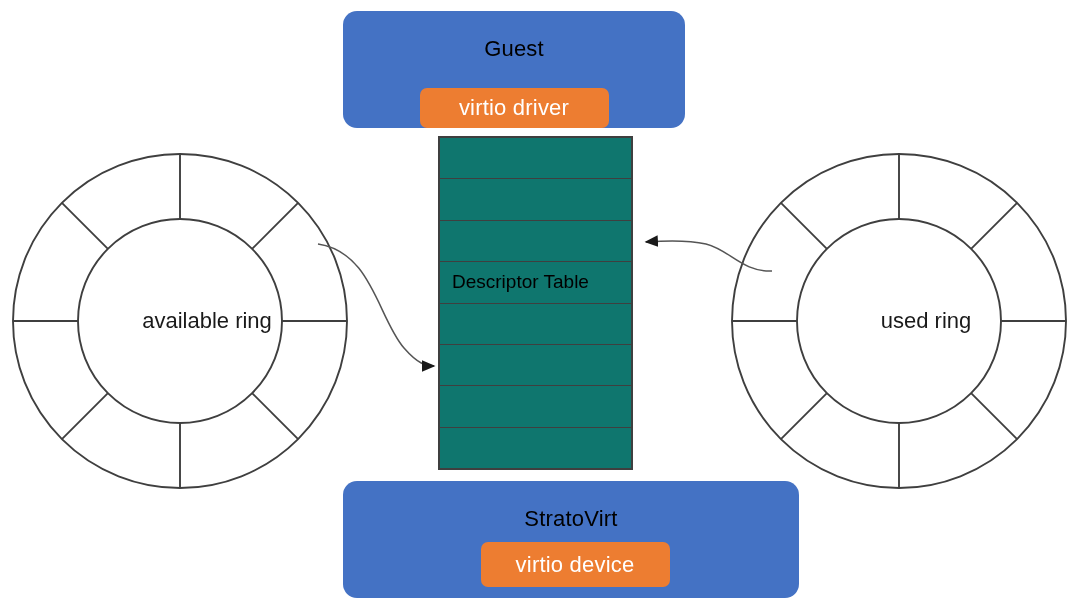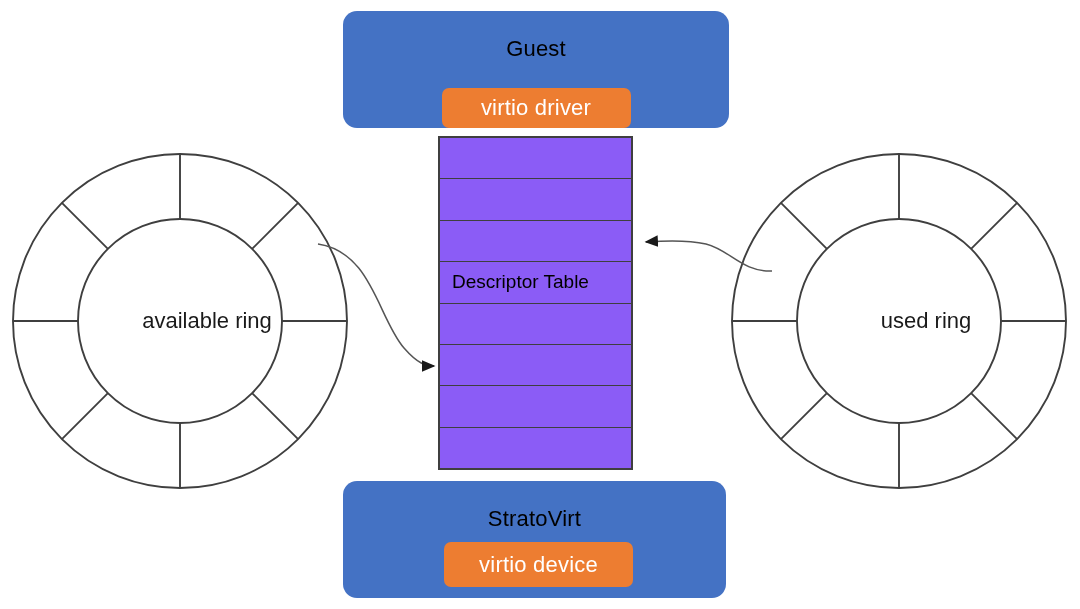--- a/index.html
+++ b/index.html
@@ -29,35 +29,35 @@
   .chip{
     border-radius:7px;
     display:flex;
     align-items:center;
     justify-content:center;
     color:#ffffff;
     font-size:22px;
     letter-spacing:.2px;
   }
 
-  #panel-guest{left:343px;top:11px;width:386px;height:117px;padding-top:27px;}
+  #panel-guest{left:343px;top:11px;width:342px;height:117px;padding-top:27px;}
   #panel-guest .chip{width:189px;height:45px;margin-top:28px;}
 
-  #panel-stratovirt{left:343px;top:481px;width:383px;height:117px;padding-top:27px;}
+  #panel-stratovirt{left:343px;top:481px;width:456px;height:117px;padding-top:27px;}
   #panel-stratovirt .chip{width:189px;height:45px;margin-top:12px;margin-left:8px;}
 
   
   #desc-table{
     position:absolute;
     left:438px;top:136px;width:195px;height:334px;
     border:2px solid #3f3f3f;
     box-sizing:border-box;
     display:flex;
     flex-direction:column;
-    background:#8b5cf6;
+    background:#0f766e;
   }
   .desc-row{
     flex:1 1 0;
     border-bottom:1.6px solid #3f3f3f;
     box-sizing:border-box;
     display:flex;
     align-items:center;
     padding-left:12px;
     font-size:19px;
     color:#000000;

